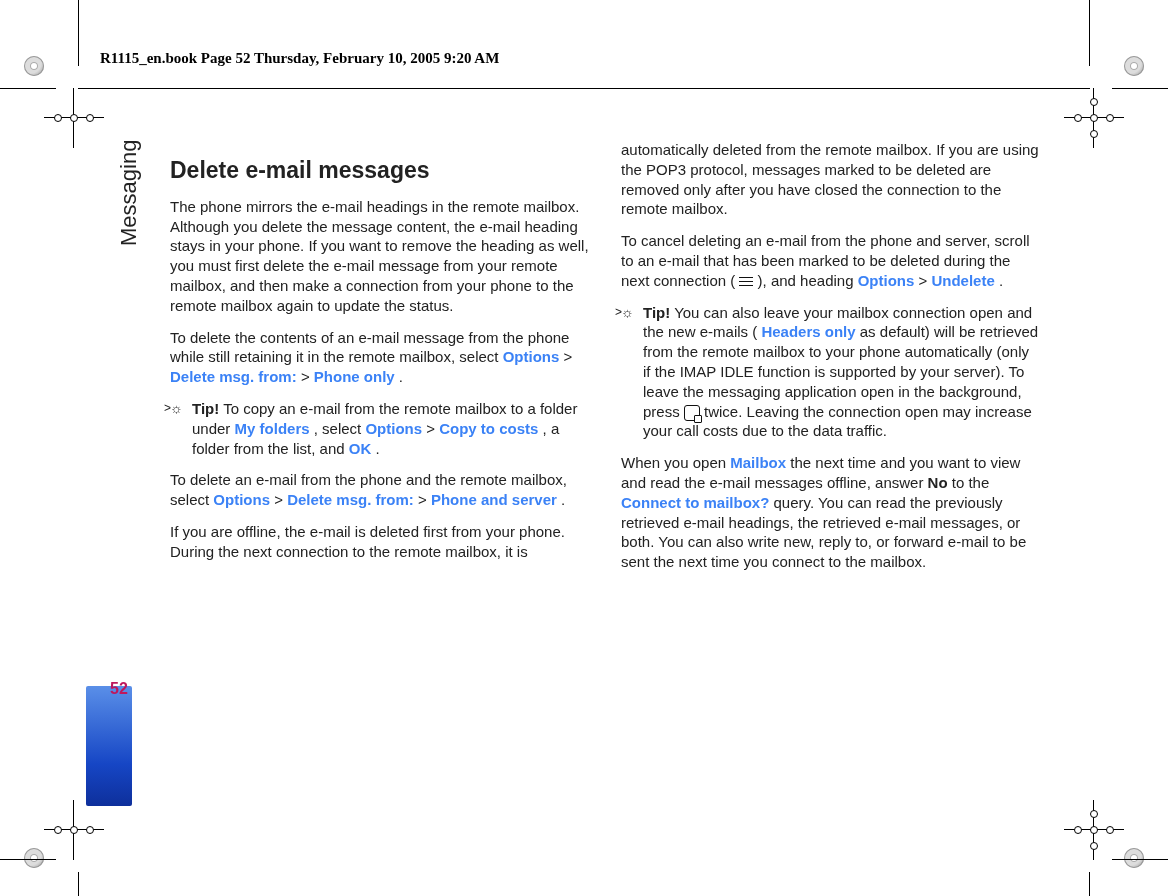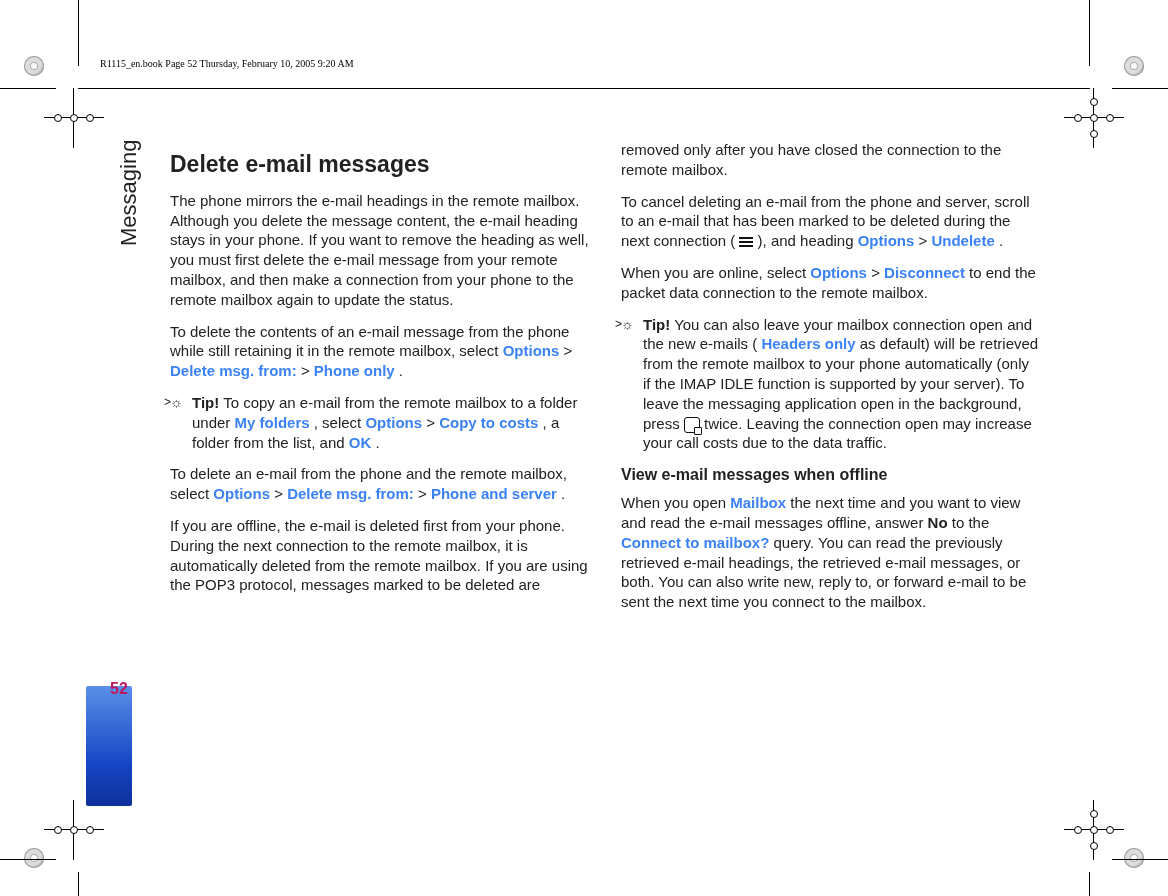--- a/index.html
+++ b/index.html
@@ -76,24 +76,25 @@
   .reg .cdot.r { left: 42px; top: 26px; }
   .reg .cdot.t { left: 26px; top: 10px; }
   .reg .cdot.b { left: 26px; top: 42px; }
   .reg-tr { right: 44px; top: 88px; }
   .reg-br { right: 44px; bottom: 36px; }
   .reg-tl { left: 44px; top: 88px; }
   .reg-bl { left: 44px; bottom: 36px; }
 
   .header-line {
     position: absolute;
-    left: 100px; top: 58px;
+    left: 100px; top: 50px;
     font-family: Georgia, "Times New Roman", serif;
-    font-size: 10px;
+    font-size: 15px;
     color: #000;
+    font-weight: bold;
   }
 
   
   .sidebar {
     position: absolute;
     left: 86px;
     top: 136px;
     width: 50px;
     height: 650px;
   }
@@ -131,21 +132,21 @@
     width: 870px;
     height: 620px;
     column-count: 2;
     column-gap: 32px;
     font-size: 15px;
     line-height: 1.32;
   }
   .content h1 {
     font-size: 23px;
     font-weight: 700;
-    margin: 10px 0 12px 0;
+    margin: 16px 0 12px 0;
     line-height: 1.25;
   }
   .content h2 {
     font-size: 20px;
     font-weight: 700;
     margin: 14px 0 10px 0;
     line-height: 1.25;
   }
   .content h3 {
     font-size: 16px;
@@ -320,39 +321,31 @@
         <span></span><span></span><span></span>
       </span>
       <span>), and heading </span>
       <span class="kw">Options</span>
       <span> &gt; </span>
       <span class="kw">Undelete</span>
       <span>.</span>
     </p>
 
 
-    <p>
-      <span>When you are online, select </span>
-      <span class="kw">Options</span>
-      <span> &gt; </span>
-      <span class="kw">Disconnect</span>
-      <span> to end the packet data connection to the remote mailbox.</span>
-    </p>
 
     <div class="tip-block avoid-break">
       <span class="bulb">☼</span>
       <span class="emph">Tip!</span>
       <span> You can also leave your mailbox connection open and the new e-mails (</span>
       <span class="kw">Headers only</span>
       <span> as default) will be retrieved from the remote mailbox to your phone automatically (only if the IMAP IDLE function is supported by your server). To leave the messaging application open in the background, press </span>
       <span class="inline-icon icon-app"></span>
       <span> twice. Leaving the connection open may increase your call costs due to the data traffic.</span>
     </div>
 
-    <h3>View e-mail messages when offline</h3>
 
     <p>
       <span>When you open </span>
       <span class="kw">Mailbox</span>
       <span> the next time and you want to view and read the e-mail messages offline, answer </span>
       <span class="emph">No</span>
       <span> to the </span>
       <span class="kw">Connect to mailbox?</span>
       <span> query. You can read the previously retrieved e-mail headings, the retrieved e-mail messages, or both. You can also write new, reply to, or forward e-mail to be sent the next time you connect to the mailbox.</span>
     </p>

